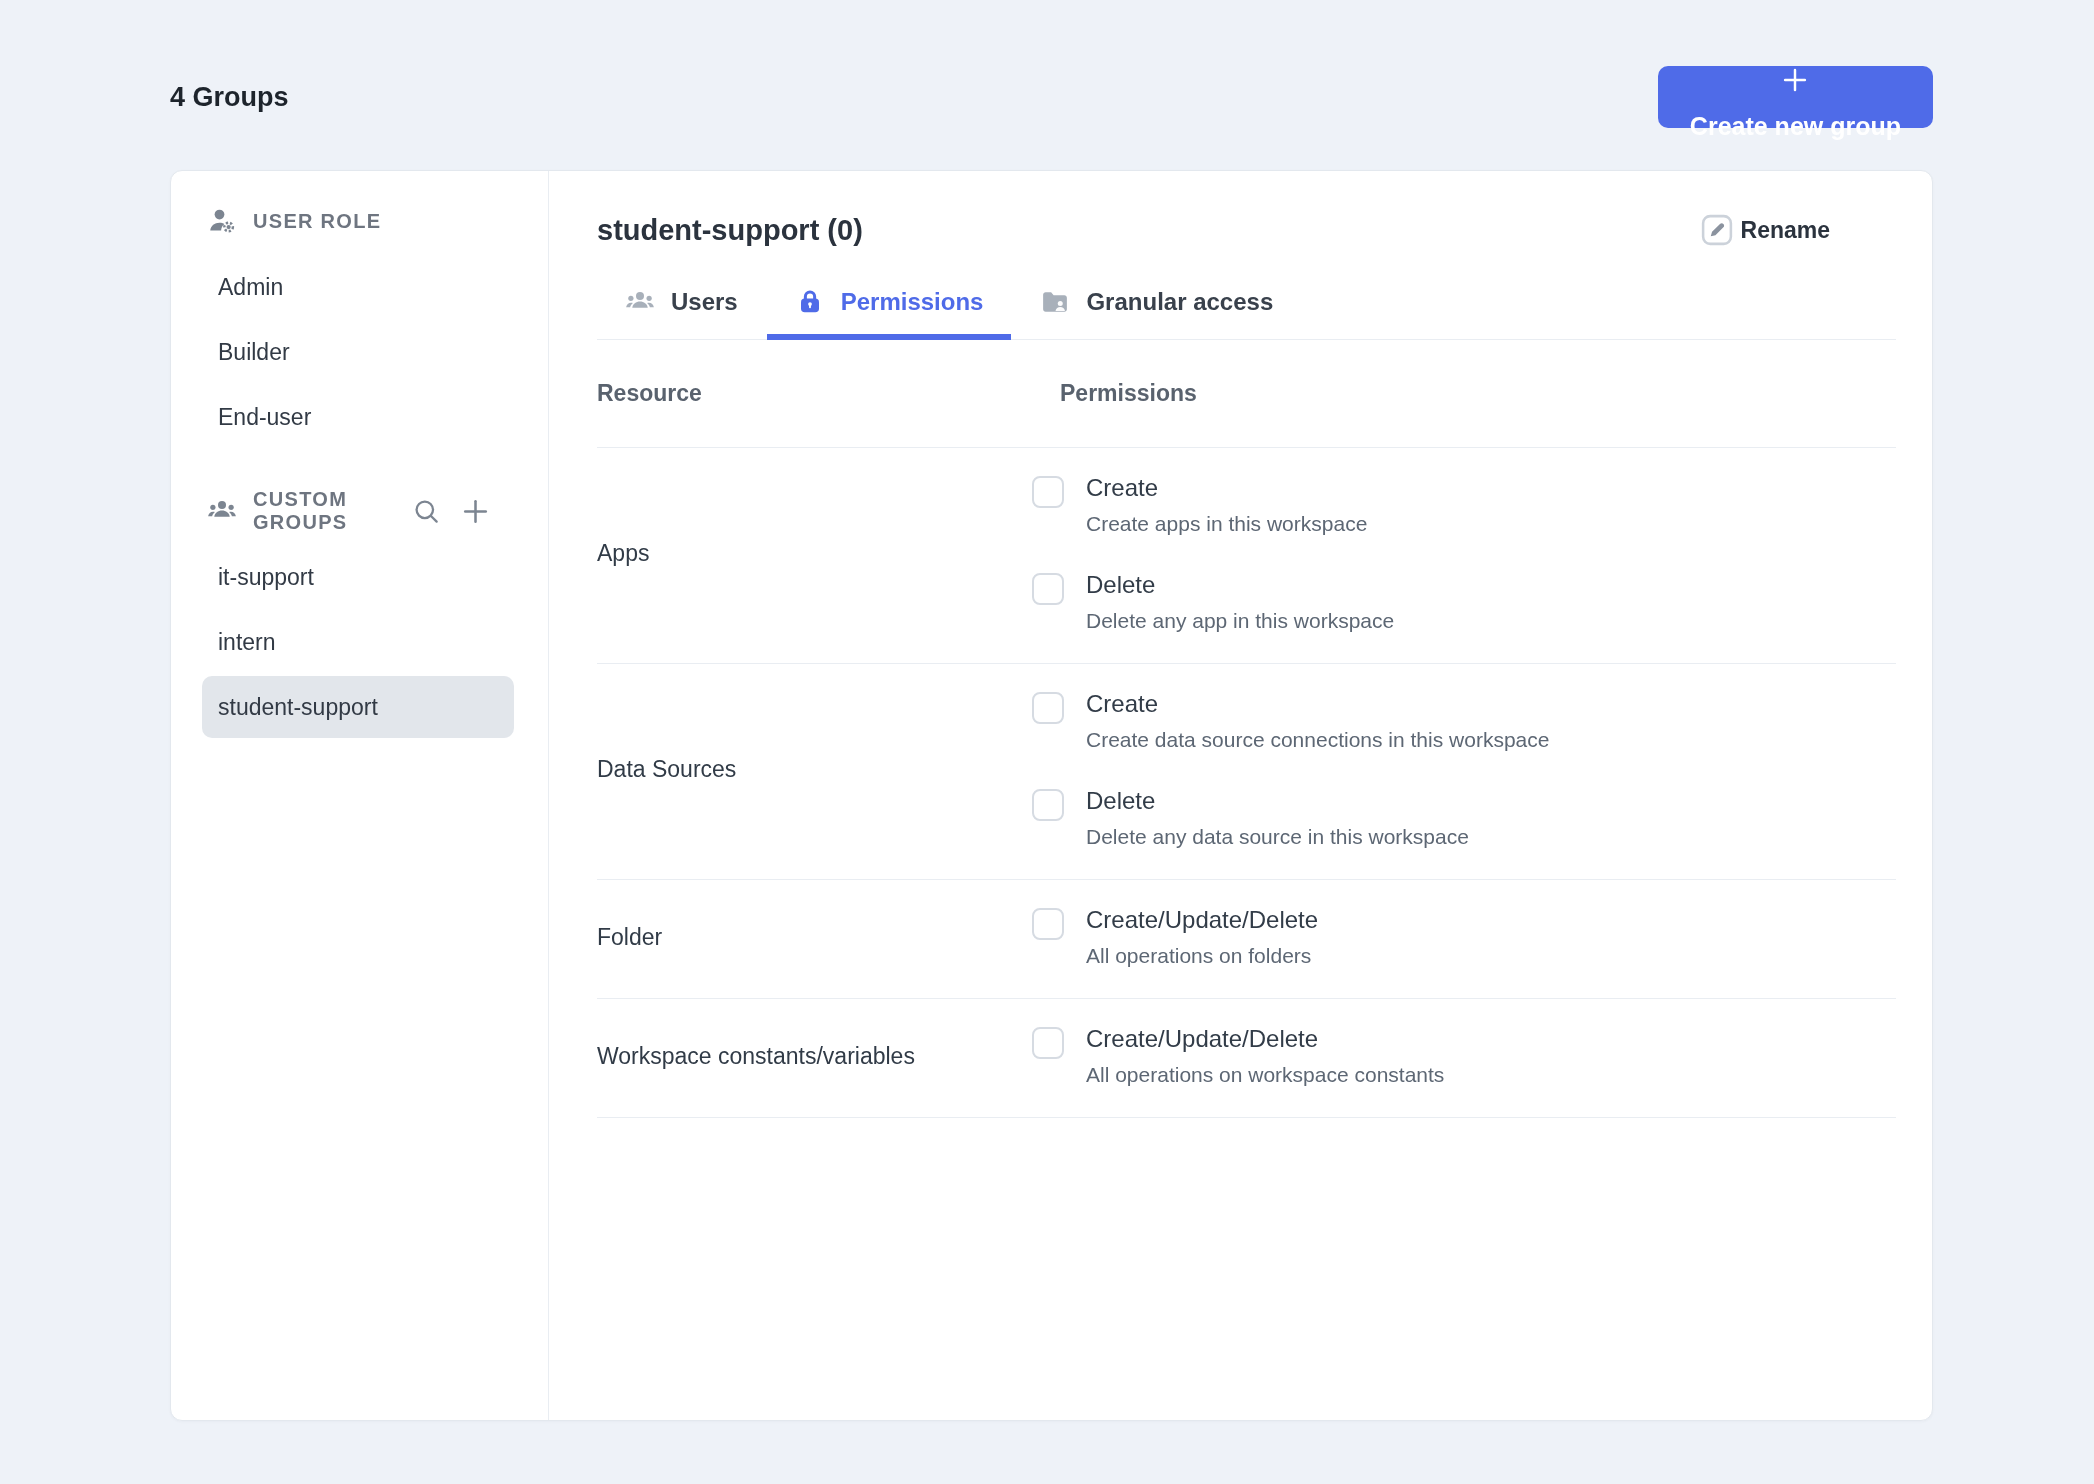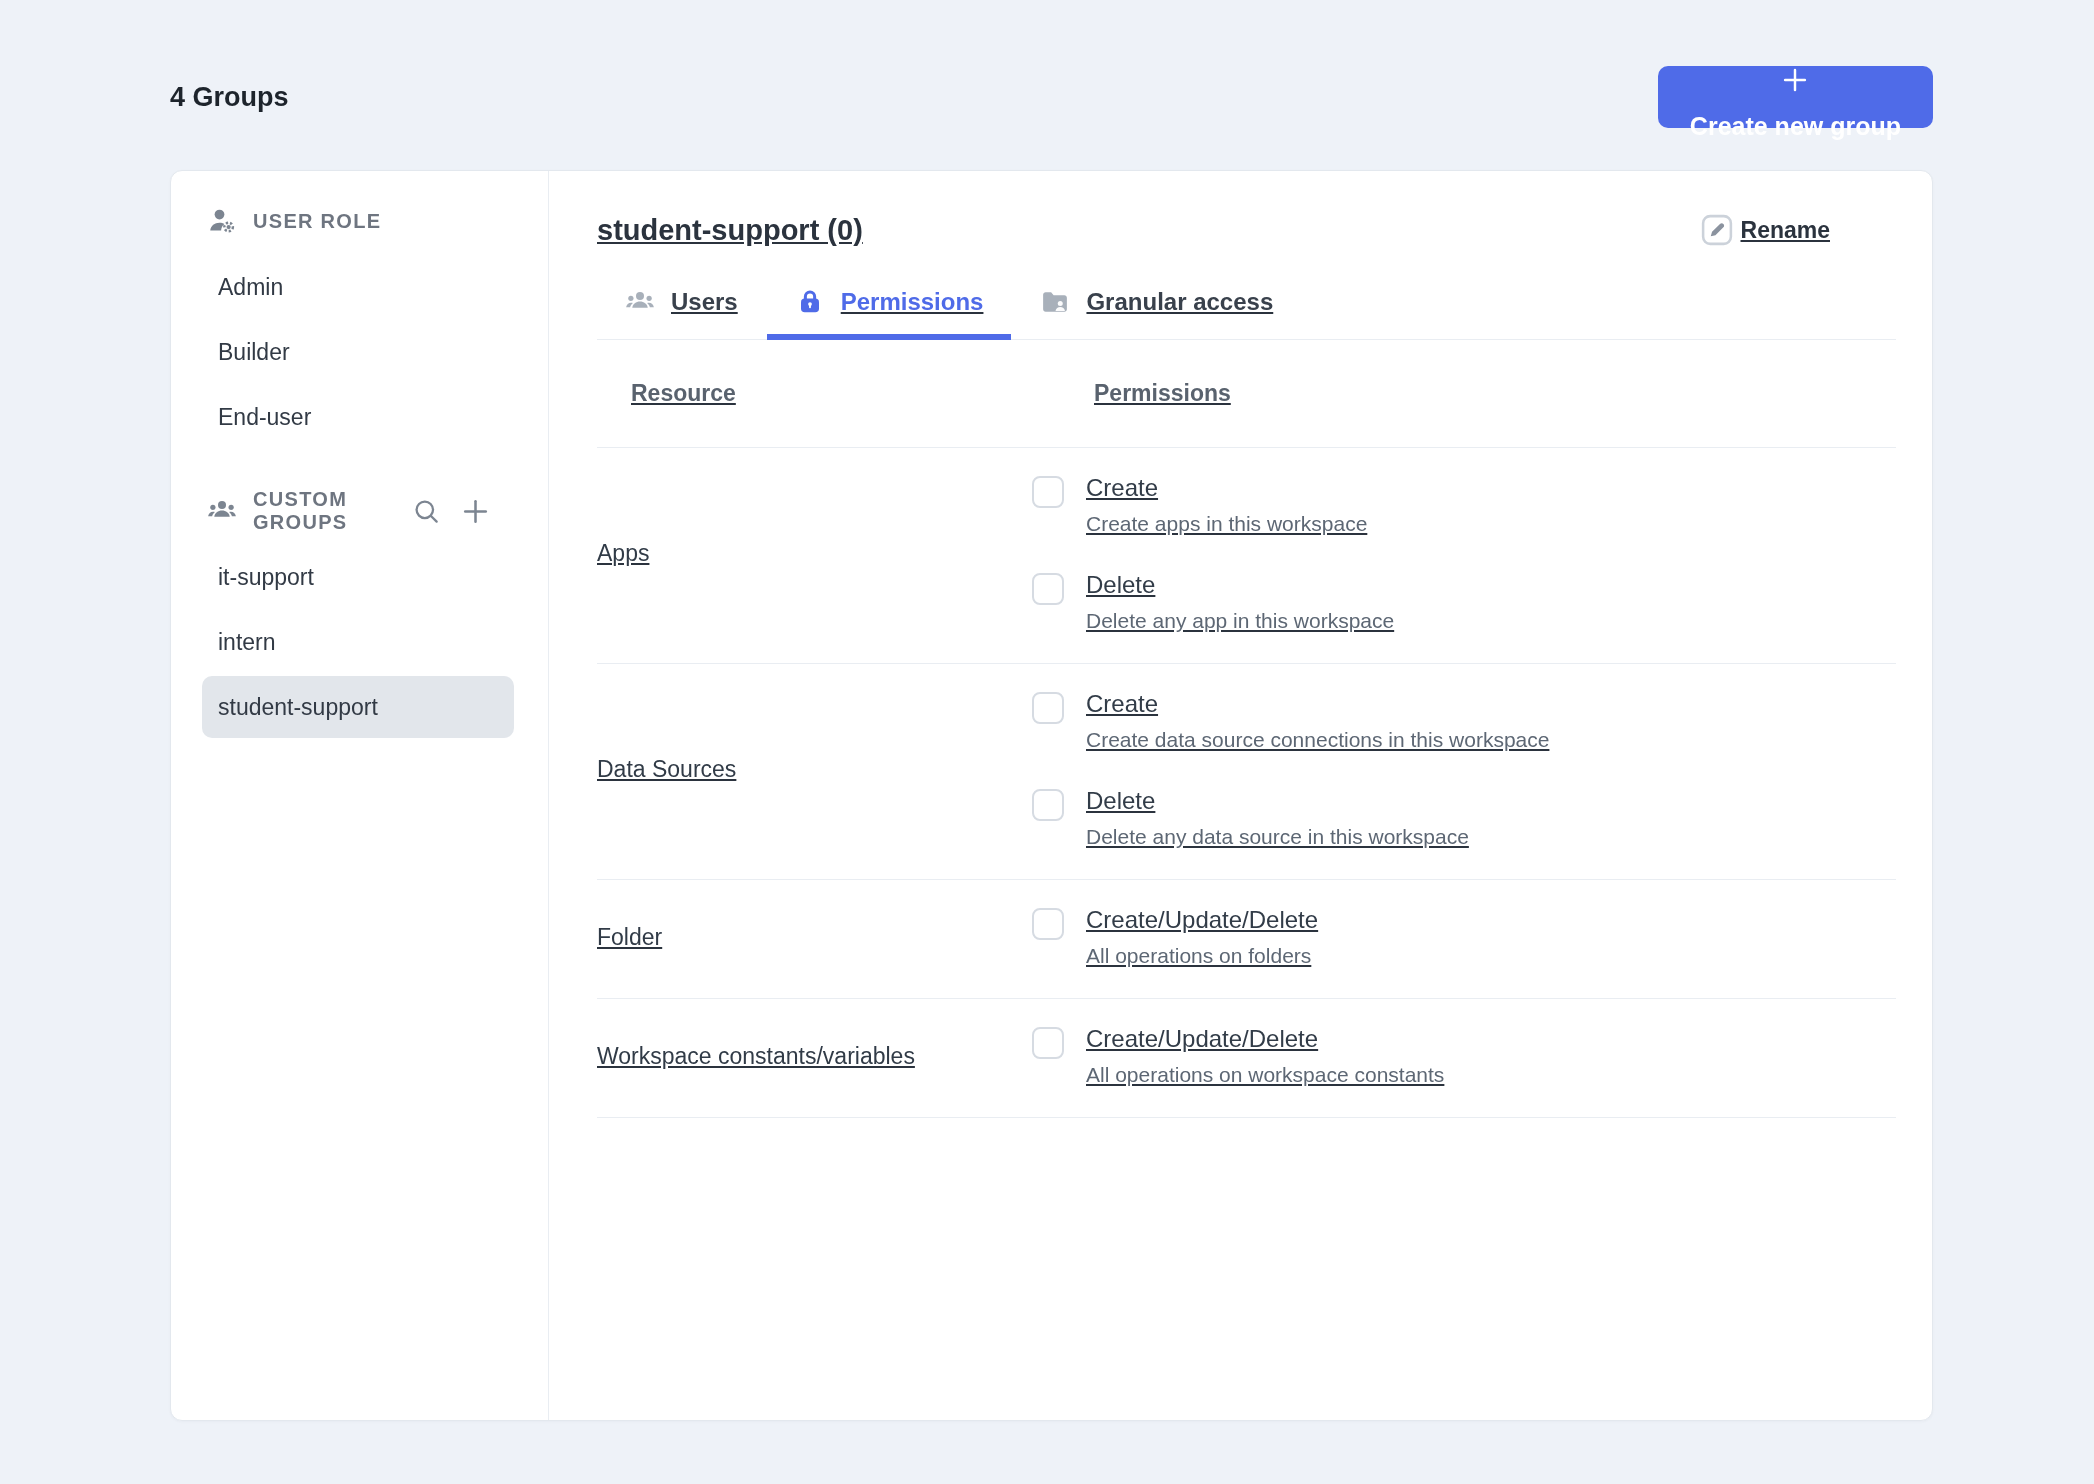--- a/index.html
+++ b/index.html
@@ -59,38 +59,38 @@
   .side-list{margin-top:12px;}
   .side-item{
     height:62px;display:flex;align-items:center;
     margin:3px 34px 3px 31px;padding-left:16px;border-radius:10px;
     font-size:23px;color:#323a45;cursor:pointer;
   }
   .side-item.selected{background:var(--selected-bg);}
   .section-custom{margin-top:40px;}
 
   
-  .main{flex:1;padding:0 36px 0 48px;min-width:0;text-decoration:underline;}
+  .main{flex:1;padding:0 36px 0 48px;min-width:0;}
   .main-header{margin-top:42px;display:flex;justify-content:space-between;align-items:center;}
   .group-title{font-size:29px;font-weight:700;color:var(--text-dark);}
   .rename-btn{display:flex;align-items:center;gap:7px;margin-right:66px;cursor:pointer;}
   .rename-icon{width:34px;height:34px;}
   .rename-label{font-size:23px;font-weight:700;color:var(--text-dark);}
 
   .tabs{margin-top:36px;display:flex;gap:1px;border-bottom:1px solid var(--border);}
   .tab{
     position:relative;display:flex;align-items:center;gap:16px;
     padding:4px 28px 22px;font-size:24px;font-weight:600;color:#39414c;cursor:pointer;
   }
   .tab .tab-icon{width:30px;height:30px;color:var(--tab-icon);flex-shrink:0;}
   .tab.active{color:var(--accent);}
   .tab.active .tab-icon{color:var(--accent);}
   .tab.active::after{content:"";position:absolute;left:0;right:0;bottom:-1px;height:6px;background:var(--accent);}
 
-  .table-header{height:107px;display:flex;align-items:center;font-size:23px;font-weight:600;color:var(--text-mid);margin-left:34px;}
+  .table-header{height:107px;display:flex;align-items:center;font-size:23px;font-weight:600;color:var(--text-mid);}
   .col-resource{width:435px;flex-shrink:0;}
   .col-perms{margin-left:28px;}
 
   .perm-row{display:flex;border-top:1px solid var(--border);padding:26px 0 30px;}
   .perm-row:last-child{border-bottom:1px solid var(--border);}
   .resource-cell{width:435px;flex-shrink:0;display:flex;align-items:center;font-size:23px;color:#313b47;}
   .perm-list{display:flex;flex-direction:column;gap:35px;}
   .perm-group{display:flex;gap:22px;}
   .checkbox{
     width:32px;height:32px;border:2px solid #d6dbe2;border-radius:8px;

